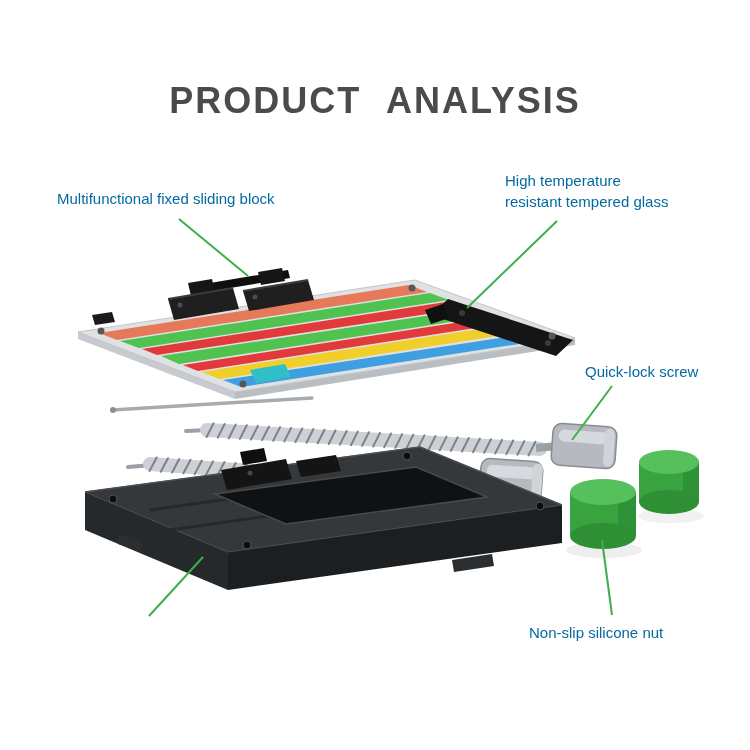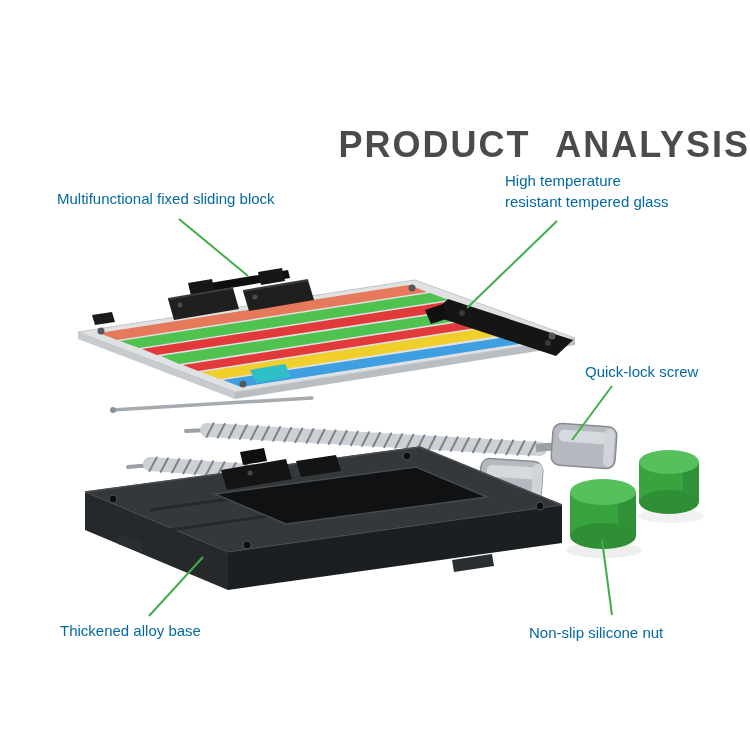--- a/index.html
+++ b/index.html
@@ -2,23 +2,23 @@
 <html><head>
 <meta charset="utf-8">
 <style>
   html,body{margin:0;padding:0;}
   body{
     width:750px;height:750px;background:#ffffff;position:relative;overflow:hidden;
     font-family:"Liberation Sans",sans-serif;
   }
   .canvas{position:absolute;inset:0;width:750px;height:750px;}
   .page-title{
-    position:absolute;top:80px;left:0;right:0;text-align:right;
+    position:absolute;top:80px;left:0;right:0;text-align:center;
     font-size:36px;font-weight:bold;color:#4b4b4d;
-    letter-spacing:2px;word-spacing:14px;margin-top:44px;
+    letter-spacing:2px;word-spacing:14px;
   }
   .callout{
     position:absolute;font-size:15px;color:#0369a1;line-height:1.4;
     white-space:pre-line;
   }
   svg{position:absolute;inset:0;}
 </style>
 </head>
 <body>
 
@@ -200,16 +200,15 @@
       <line x1="612" y1="386" x2="572" y2="440" stroke="#3fae49" stroke-width="2"></line>
       <line x1="149" y1="616" x2="203" y2="557" stroke="#3fae49" stroke-width="2"></line>
       <line x1="612" y1="615" x2="602" y2="540" stroke="#3fae49" stroke-width="2"></line>
     </g>
   </svg>
 
   <div class="callout" style="left:57px; top:188px;">Multifunctional fixed sliding block</div>
   <div class="callout" style="left:505px; top:170px;">High temperature
 resistant tempered glass</div>
   <div class="callout" style="left:565px; top:361px;margin-left:20px;">Quick-lock screw</div>
-  <div class="callout" style="left:60px; top:620px;">Thickened alloy base</div>
   <div class="callout" style="left:529px; top:622px;">Non-slip silicone nut</div>
 
 </div>
 
 </body></html>

